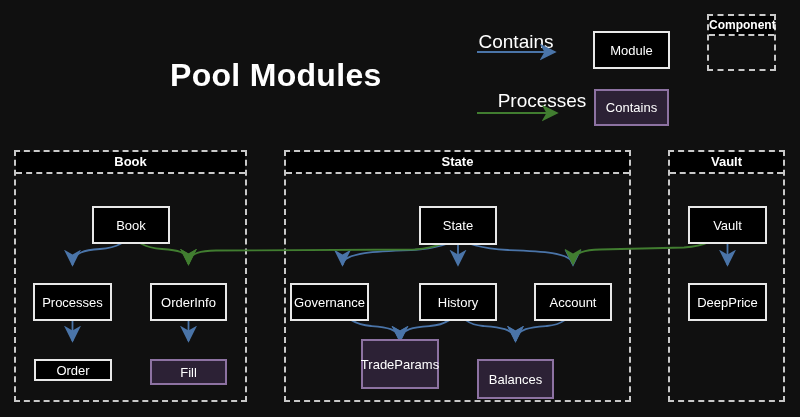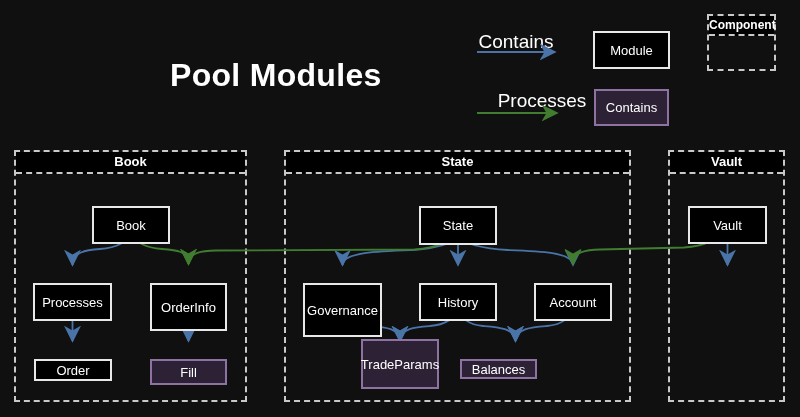--- a/index.html
+++ b/index.html
@@ -113,26 +113,27 @@
     <path class="edge contains" marker-end="url(#mk-blue)" d="M 573 305 C 573 319, 559 325, 547 326 C 534 327, 515.5 328, 515.5 341"></path>
     <path class="edge contains" marker-end="url(#mk-blue)" d="M 727.5 228 L 727.5 265"></path>
 
     <path class="edge processes" marker-end="url(#mk-green)" d="M 131 228 C 131 243, 148 248, 162 249 C 176 250, 188.5 251, 188.5 264"></path>
     <path class="edge processes" marker-end="url(#mk-green)" d="M 456 232 C 449 244, 433 248, 415 249.5 L 216 250.5 C 203 250.7, 188.5 252, 188.5 264"></path>
     <path class="edge processes" marker-end="url(#mk-green)" d="M 723.5 228 C 717 241, 702 246.5, 684 247.5 L 600 249.5 C 587 249.8, 573 251.5, 573 264"></path>
   </svg>
 
   <div class="node" style="left:92px;top:190px;width:78px;height:38px">Book</div>
   <div class="node" style="left:33px;top:267px;width:79px;height:38px">Processes</div>
-  <div class="node" style="left:150px;top:267px;width:77px;height:48px">OrderInfo</div>
+  <div class="node" style="left:150px;top:267px;width:77px;height:38px">OrderInfo</div>
   <div class="node" style="left:34px;top:343px;width:78px;height:22px">Order</div>
   <div class="node primitive" style="left:150px;top:343px;width:77px;height:26px">Fill</div>
 
   <div class="node" style="left:419px;top:190px;width:78px;height:39px">State</div>
-  <div class="node" style="left:303px;top:267px;width:79px;height:54px">Governance</div>
+  <div class="node" style="left:290px;top:267px;width:79px;height:38px">Governance</div>
   <div class="node" style="left:419px;top:267px;width:78px;height:38px">History</div>
   <div class="node" style="left:534px;top:267px;width:78px;height:38px">Account</div>
   <div class="node primitive" style="left:361px;top:323px;width:78px;height:50px">TradeParams</div>
-  <div class="node primitive" style="left:460px;top:343px;width:77px;height:20px">Balances</div>
+  <div class="node primitive" style="left:477px;top:343px;width:77px;height:40px">Balances</div>
 
   <div class="node" style="left:688px;top:190px;width:79px;height:38px">Vault</div>
+  <div class="node" style="left:688px;top:267px;width:79px;height:38px">DeepPrice</div>
 
 </div>
 
 </body></html>

